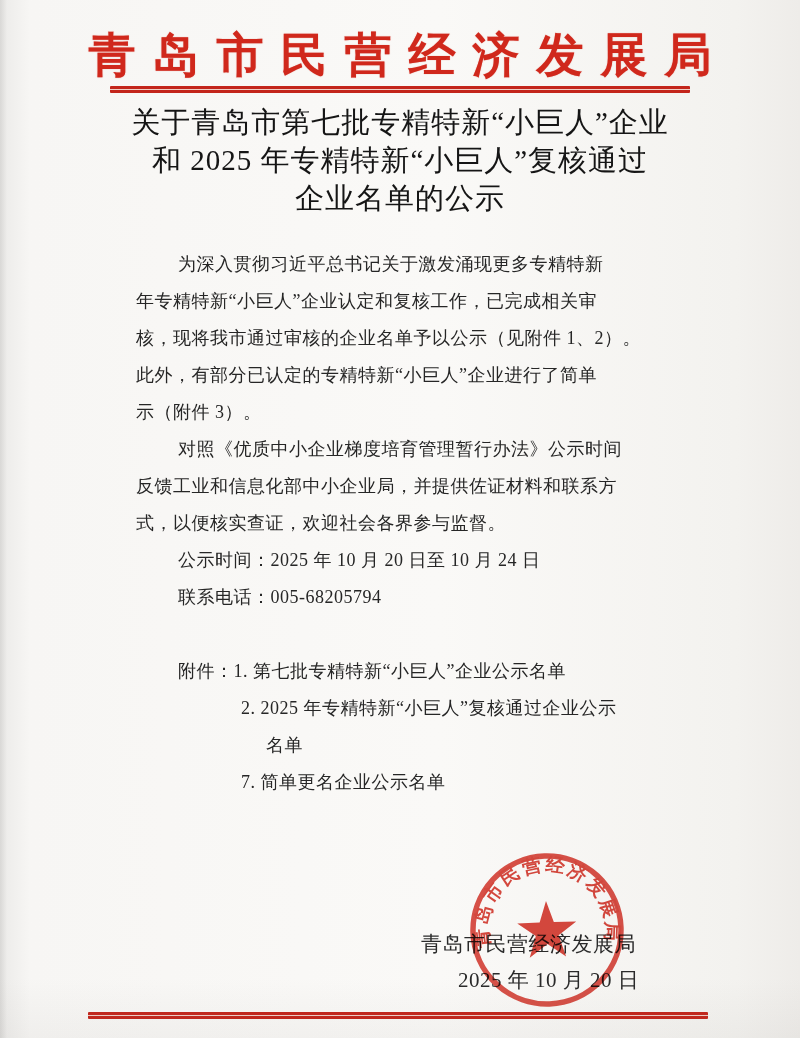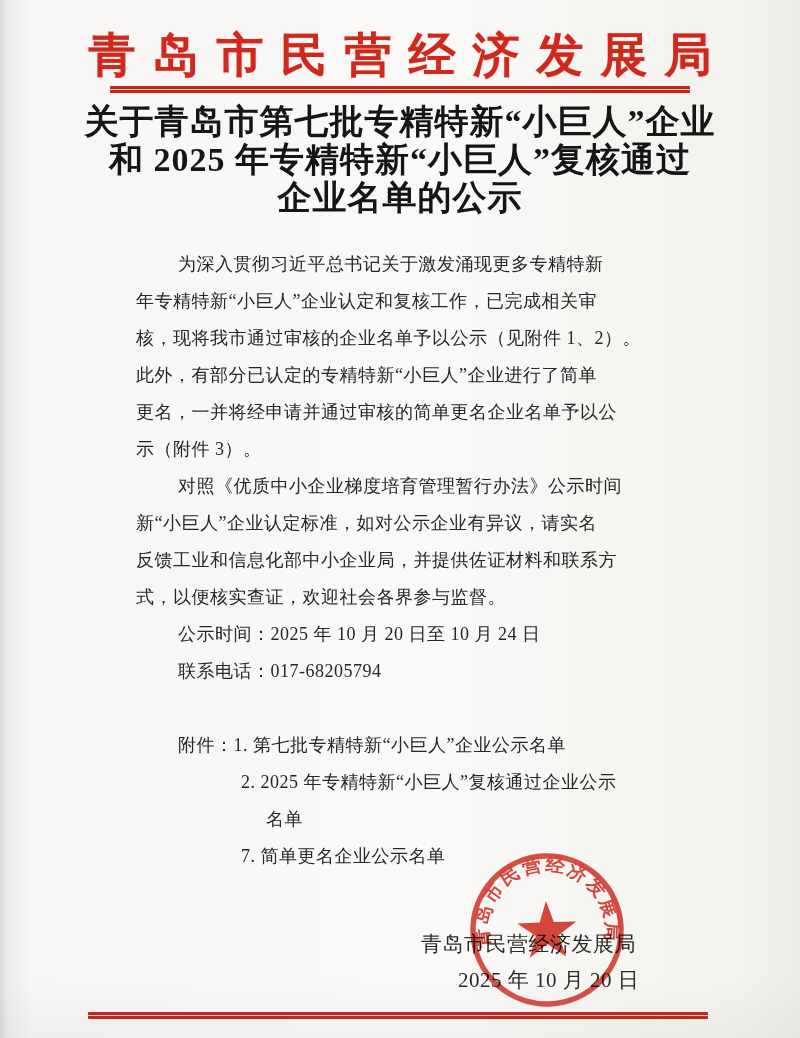--- a/index.html
+++ b/index.html
@@ -33,21 +33,21 @@
   .red-rule{
     position:absolute;height:7px;
     background:linear-gradient(180deg,#c3251b 0 3px,#efcfc6 3px 4px,#c3251b 4px 7px);
     border-radius:1px;
   }
   .rule-top{top:86px;left:110px;width:580px;}
   .rule-bottom{top:1012px;left:88px;width:620px;}
   .title{
     position:absolute;top:103px;left:0;width:100%;
     text-align:center;
-    font-size:34px;font-weight:bold;color:#151515;
+    font-size:29px;font-weight:normal;color:#151515;
     line-height:38px;
     letter-spacing:1px;
   }
   .body-block{
     position:absolute;top:246px;left:136px;width:540px;
     font-size:18px;color:#262626;
     line-height:37px;
     letter-spacing:.5px;
   }
   .bline{white-space:nowrap;}
@@ -87,31 +87,29 @@
     <div class="bline">和 2025 年专精特新“小巨人”复核通过</div>
     <div class="bline">企业名单的公示</div>
   </div>
 
   <div class="body-block">
     <div>
       <div class="bline indent">为深入贯彻习近平总书记关于激发涌现更多专精特新</div>
       <div class="bline">年专精特新“小巨人”企业认定和复核工作，已完成相关审</div>
       <div class="bline">核，现将我市通过审核的企业名单予以公示（见附件 1、2）。</div>
       <div class="bline">此外，有部分已认定的专精特新“小巨人”企业进行了简单</div>
-      <div class="bline">更名，一并将经申请并通过审核的简单更名企业名单予以公</div>
       <div class="bline">示（附件 3）。</div>
     </div>
     <div>
       <div class="bline indent">对照《优质中小企业梯度培育管理暂行办法》公示时间</div>
-      <div class="bline">新“小巨人”企业认定标准，如对公示企业有异议，请实名</div>
       <div class="bline">反馈工业和信息化部中小企业局，并提供佐证材料和联系方</div>
       <div class="bline">式，以便核实查证，欢迎社会各界参与监督。</div>
     </div>
     <div class="bline indent">公示时间：2025 年 10 月 20 日至 10 月 24 日</div>
-    <div class="bline indent">联系电话：017-68205794</div>
+    <div class="bline indent">联系电话：005-68205794</div>
     <div class="gap-line"></div>
     <div>
       <div class="att-row">
         <span class="att-label">附件：</span><span>1. 第七批专精特新“小巨人”企业公示名单</span>
       </div>
       <div class="bline att-cont1">2. 2025 年专精特新“小巨人”复核通过企业公示</div>
       <div class="bline att-cont2">名单</div>
       <div class="bline att-cont1">7. 简单更名企业公示名单</div>
     </div>
   </div>

